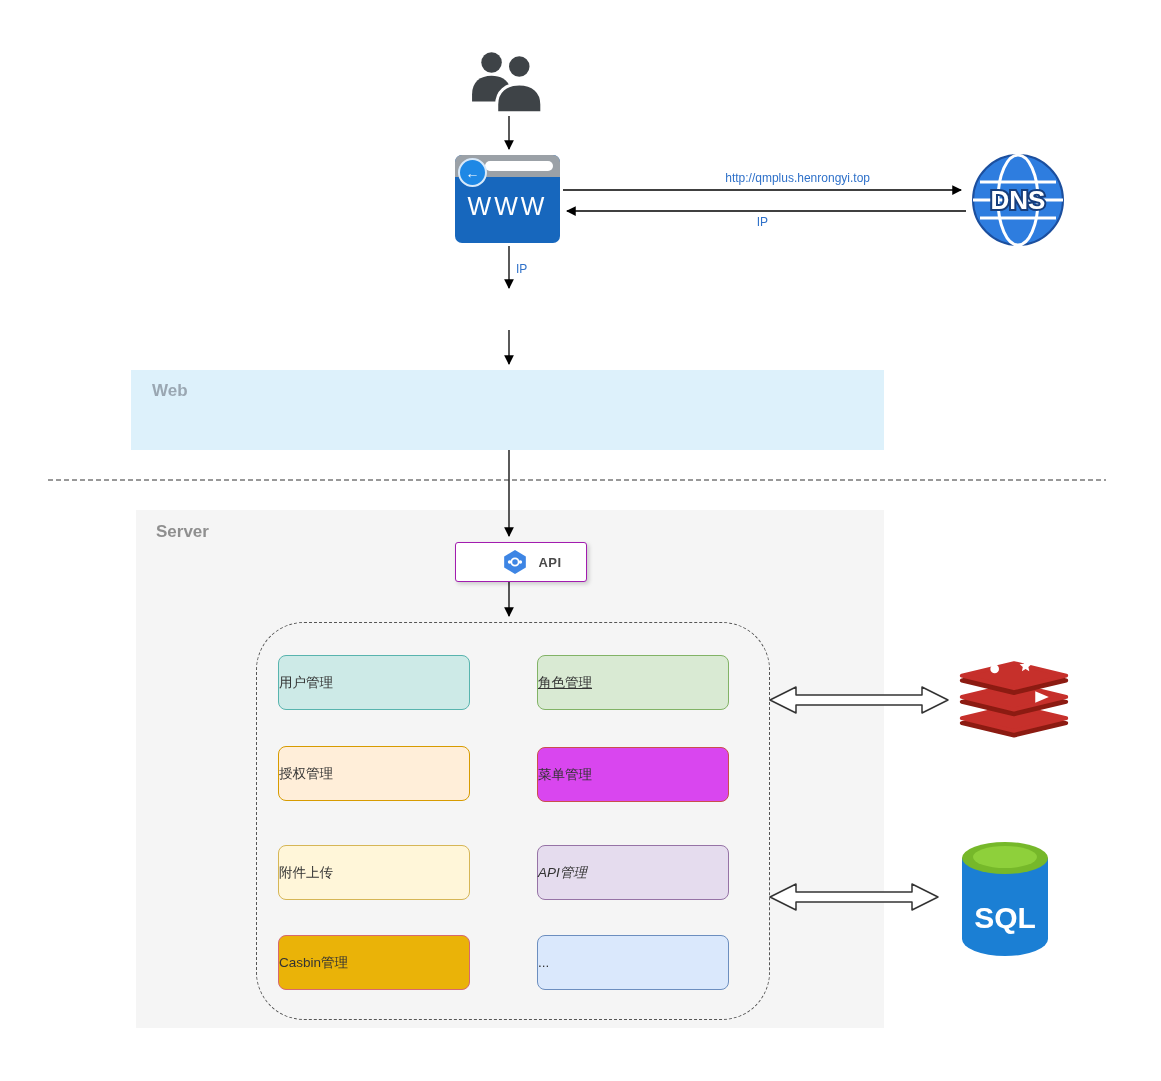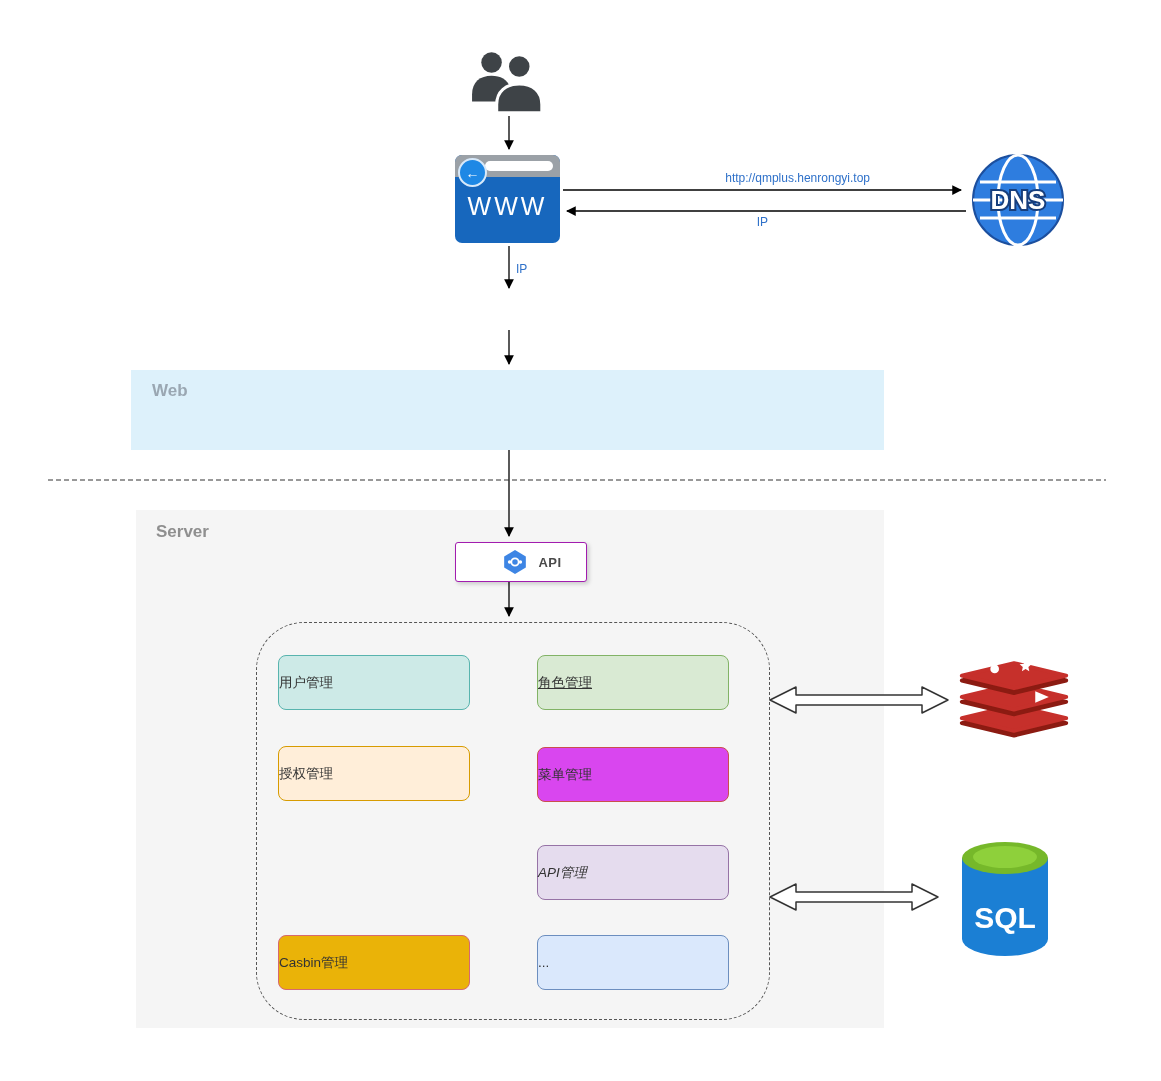--- a/index.html
+++ b/index.html
@@ -125,20 +125,23 @@
     </div>
     <div class="module" style="left: 280px; top: 32px; background: rgb(217, 234, 211); border-color: rgb(130, 179, 102); text-decoration: underline;">
       <span>角色管理</span>
     </div>
     <div class="module" style="left: 21px; top: 123px; background: rgb(255, 238, 217); border-color: rgb(215, 155, 0);">
       <span>授权管理</span>
     </div>
     <div class="module" style="left: 280px; top: 124px; background: #d946ef; border-color: rgb(201, 80, 76);">
       <span>菜单管理</span>
     </div>
+    <div class="module" style="left: 21px; top: 222px; background: rgb(255, 246, 217); border-color: rgb(214, 182, 86);">
+      <span>附件上传</span>
+    </div>
     <div class="module" style="left: 280px; top: 222px; background: rgb(229, 220, 238); border-color: rgb(150, 115, 166); font-style: italic;">
       <span>API管理</span>
     </div>
     <div class="module" style="left: 21px; top: 312px; background: #eab308; border-color: rgb(214, 105, 111);">
       <span>Casbin管理</span>
     </div>
     <div class="module" style="left: 280px; top: 312px; background: rgb(218, 232, 252); border-color: rgb(108, 142, 191);">
       <span>...</span>
     </div>
   </div>

